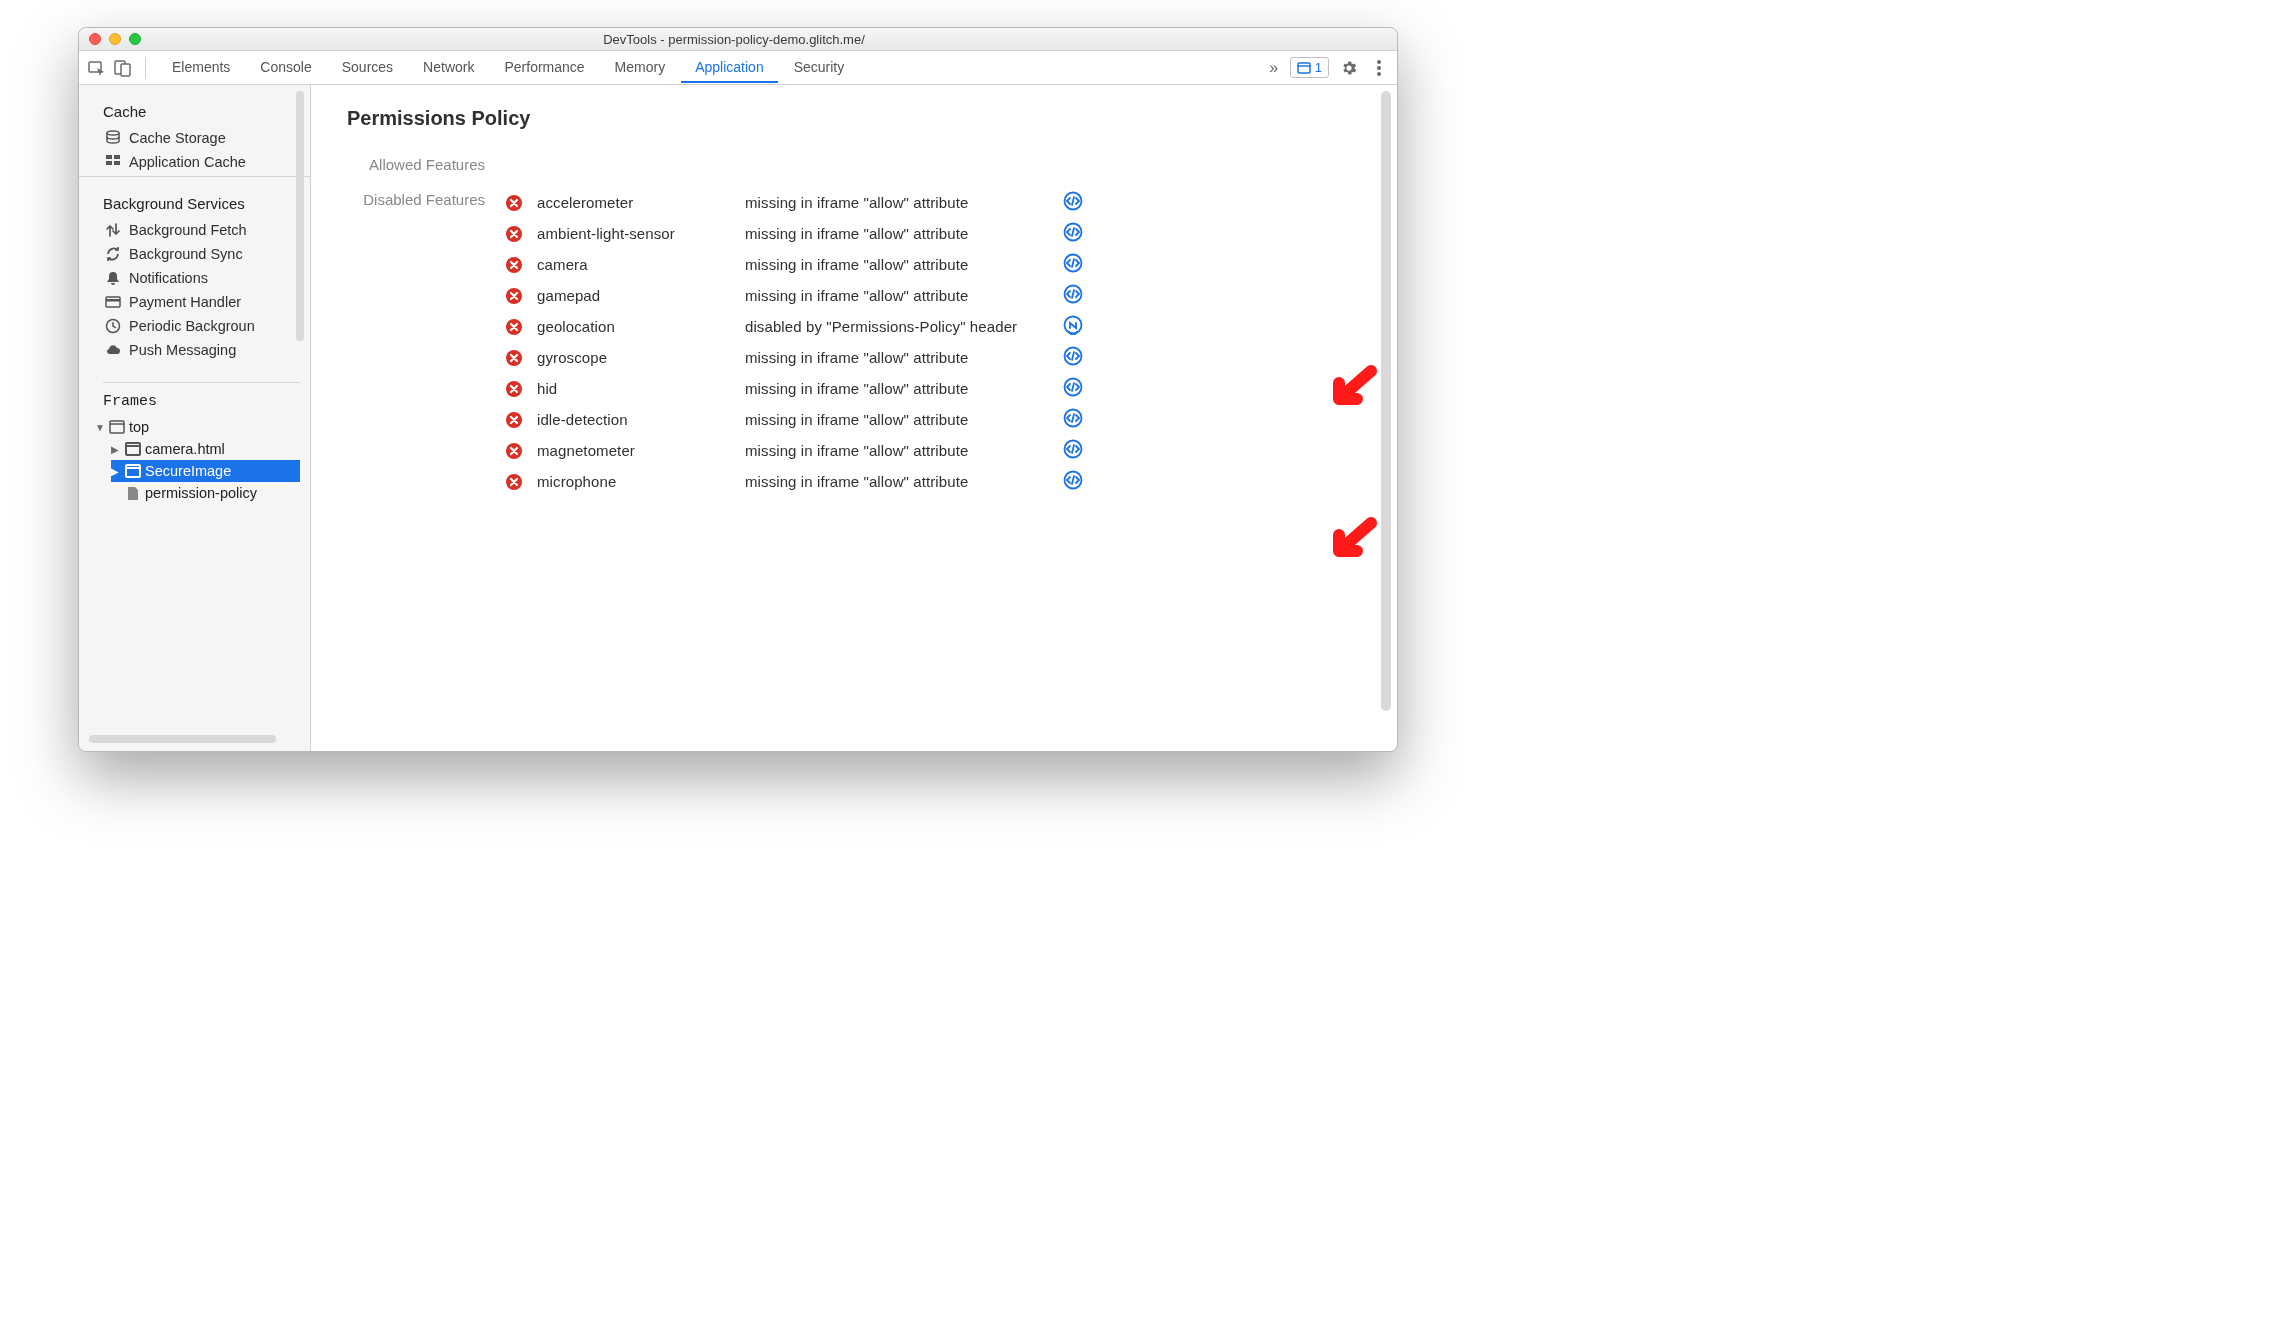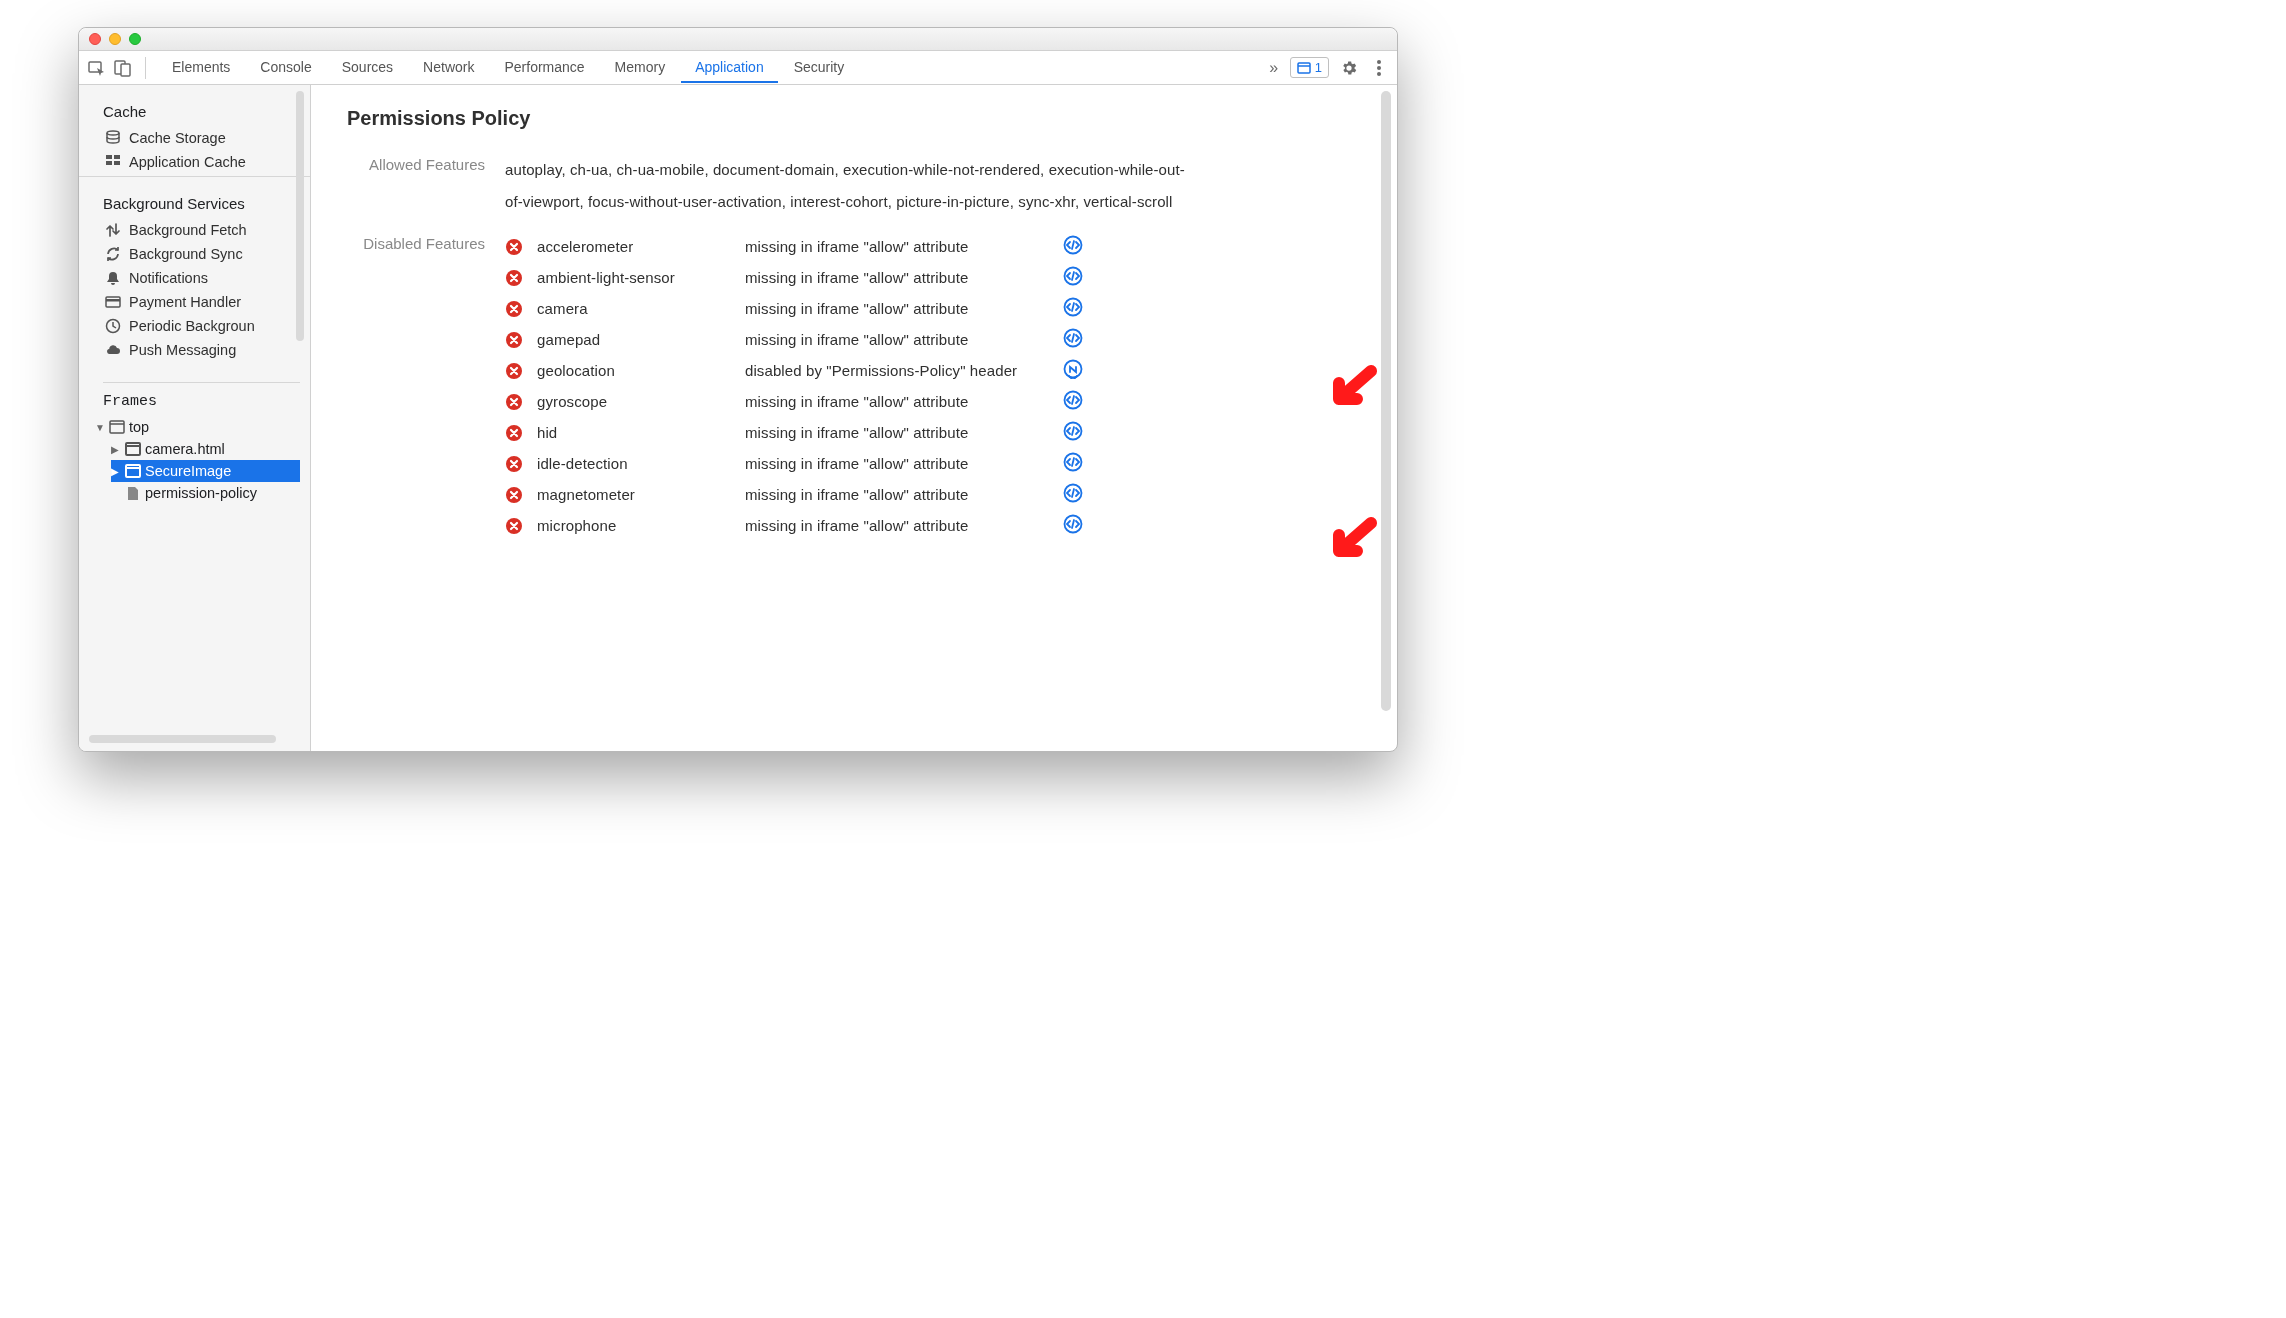--- a/index.html
+++ b/index.html
@@ -95,20 +95,21 @@
 <body>
 
 <div class="window">
 
   <div class="titlebar">
     <div class="traffic">
       <div class="dot red"></div>
       <div class="dot yellow"></div>
       <div class="dot green"></div>
     </div>
+    <div class="title">DevTools - permission-policy-demo.glitch.me/</div>
   </div>
 
   <div class="toolbar">
     <div class="iconbtn">
       <svg width="18" height="18" viewBox="0 0 18 18" fill="none" stroke="#6b6b6b" stroke-width="1.5">
           <rect x="1" y="3" width="12" height="10" rx="1"></rect>
           <path d="M9 9 l7 4 -3 1 -1 3 z" fill="#6b6b6b" stroke="none"></path>
         </svg>
     </div>
     <div class="iconbtn">
@@ -251,21 +252,20 @@
       </div>
       <div class="scroll-x"></div>
     </div>
 
     <div class="main">
       <div class="scroll-y"></div>
       <h2>Permissions Policy</h2>
 
       <div class="kv">
         <div class="label">Allowed Features</div>
-        <div class="value" style="max-width:680px;">autoplay, ch-ua, ch-ua-mobile, document-domain, execution-while-not-rendered, execution-while-out-of-viewport, focus-without-user-activation, interest-cohort, picture-in-picture, sync-xhr, vertical-scroll</div>
       </div>
 
       <div class="kv" style="margin-top:4px;">
         <div class="label">Disabled Features</div>
         <div class="value disabled-list" id="disabled-list">
             <div class="row">
               <svg class="circle-x" viewBox="0 0 18 18">
                 <use href="#i-circlex"></use>
               </svg>
               <span class="name">accelerometer</span>

